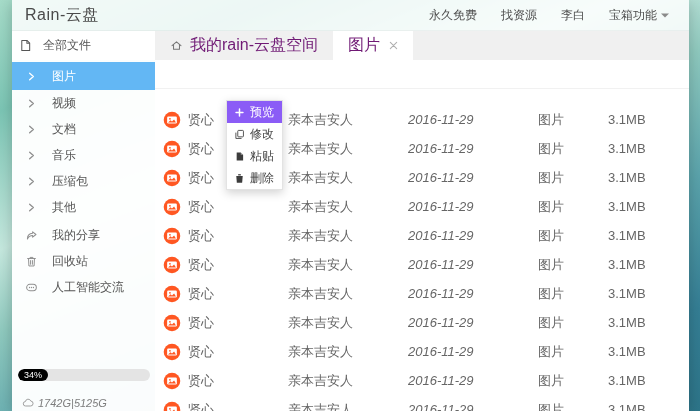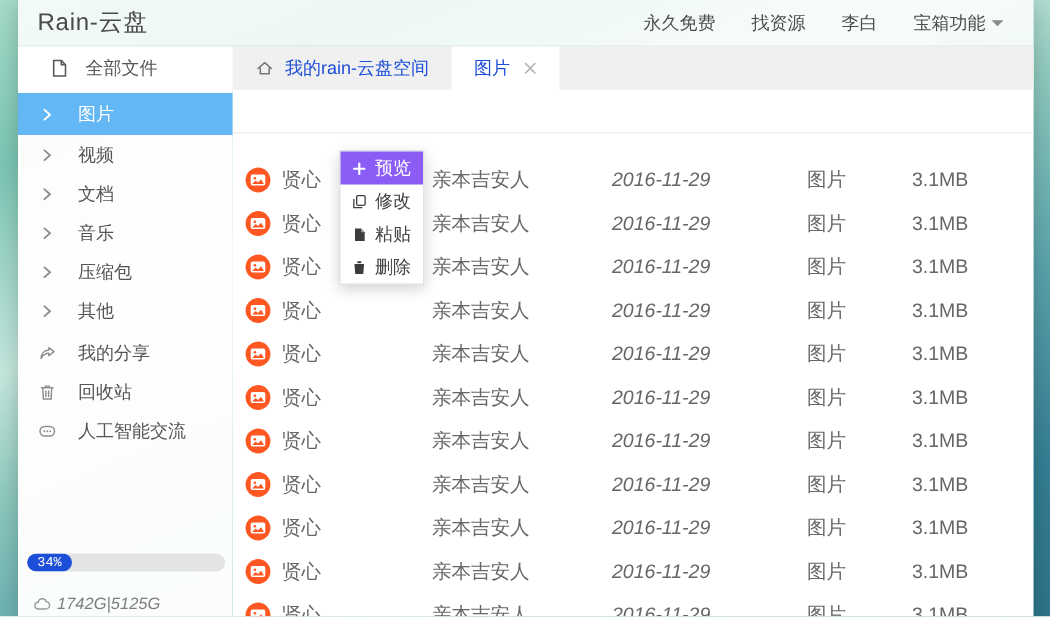--- a/index.html
+++ b/index.html
@@ -19,40 +19,40 @@
   .top-nav { margin-left:auto; display:flex; align-items:center; gap:24px; padding-right:20px;font-family:Liberation Serif, serif; }
   .top-nav-item { font-size:12px; color:#4c4c4c; display:flex; align-items:center; gap:4px; cursor:pointer; white-space:nowrap; }
   .top-nav-item .caret { width:8px; height:5px; display:inline-flex; color:#8a8a8a; }
 
   .body { flex:1; display:flex; min-height:0; }
 
   
   .sidebar { width:143px; flex:0 0 143px; background:rgba(255,255,255,.97);
     display:flex; flex-direction:column; position:relative; }
   .all-files { height:29px; flex:0 0 29px; display:flex; align-items:center; gap:11px;
-    padding-left:21px; font-size:12px; color:#555; background:#fff; }
+    padding-left:7px; font-size:12px; color:#555; background:#fff; }
   .side-list { list-style:none; margin-top:2px; }
   .side-item { height:26px; display:flex; align-items:center; gap:14px;
     padding-left:13px; font-size:12px; color:#555; cursor:pointer; }
   .side-item .icon { width:13px; height:13px; display:inline-flex; color:#8f8f8f; }
   .side-item.selected { background:#63b7f4; color:#fff; height:28px; }
   .side-item.selected .icon { color:#fff; }
   .icon svg { width:100%; height:100%; display:block; }
 
   .quota { position:absolute; left:6px; right:5px; bottom:2px; }
   .quota-bar { height:12px; border-radius:6px; background:#e4e4e4; overflow:hidden; }
-  .quota-fill { width:30px; height:12px; border-radius:6px; background:#1d4ed8;
-    color:#fff; font-size:9px; line-height:12px; text-align:center;font-family:Liberation Mono, monospace; }
+  .quota-fill { width:30px; height:12px; border-radius:6px; background:#000000;
+    color:#fff; font-size:9px; line-height:12px; text-align:center; }
   .quota-usage { margin-top:16px; display:flex; align-items:center; gap:4px;
     font-size:11px; color:#7d7d7d; font-style:italic; padding-left:4px; }
   .quota-usage .icon { width:12px; height:12px; color:#9a9a9a; font-style:normal; }
 
   
   .main { flex:1; display:flex; flex-direction:column; background:#fff; min-width:0; }
-  .tabbar { height:29px; flex:0 0 29px; background:#f0f0f0; display:flex; align-items:stretch; font-size:12px; color:#1d4ed8; }
+  .tabbar { height:29px; flex:0 0 29px; background:#f0f0f0; display:flex; align-items:stretch; font-size:16px; color:#701a75; }
   .tab { display:flex; align-items:center; gap:7px; padding:0 15px; cursor:pointer; white-space:nowrap; }
   .tab.active { background:#fff; }
   .tab .icon { width:13px; height:13px; color:#777; }
   .tab .close { width:9px; height:9px; color:#b0b0b0; display:inline-flex; margin-left:2px; }
   .tab .close svg { width:100%; height:100%; }
 
   .thead { height:29px; flex:0 0 29px; display:flex; align-items:center;
     font-size:13px; color:#8c8c8c; border-bottom:1px solid #f1f1f1; }
   .thead .col:nth-child(1){ width:133px; padding-left:13px; }
   .thead .col:nth-child(2){ width:120px; }

